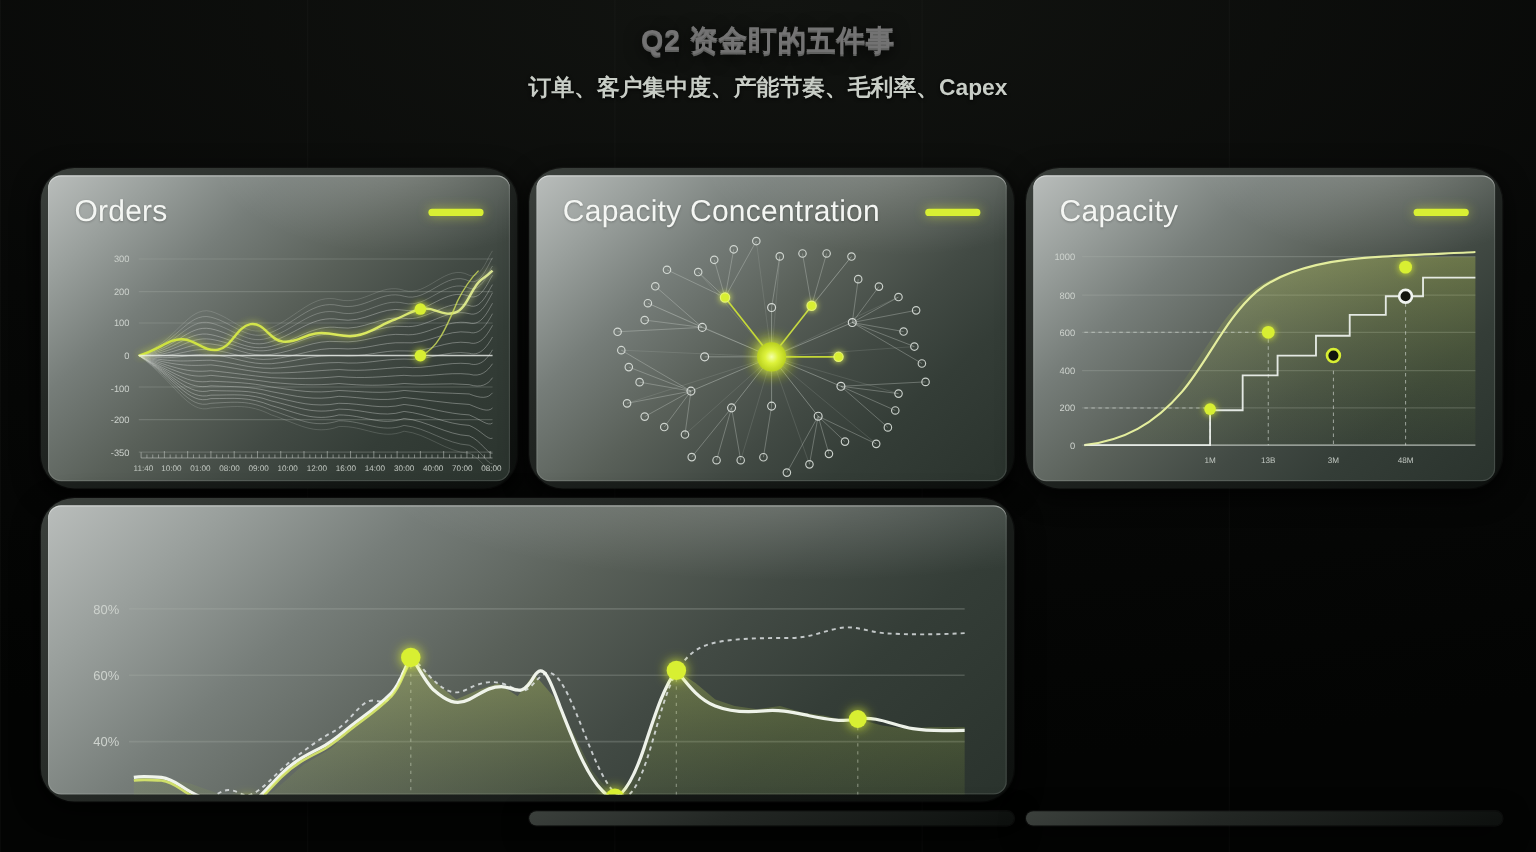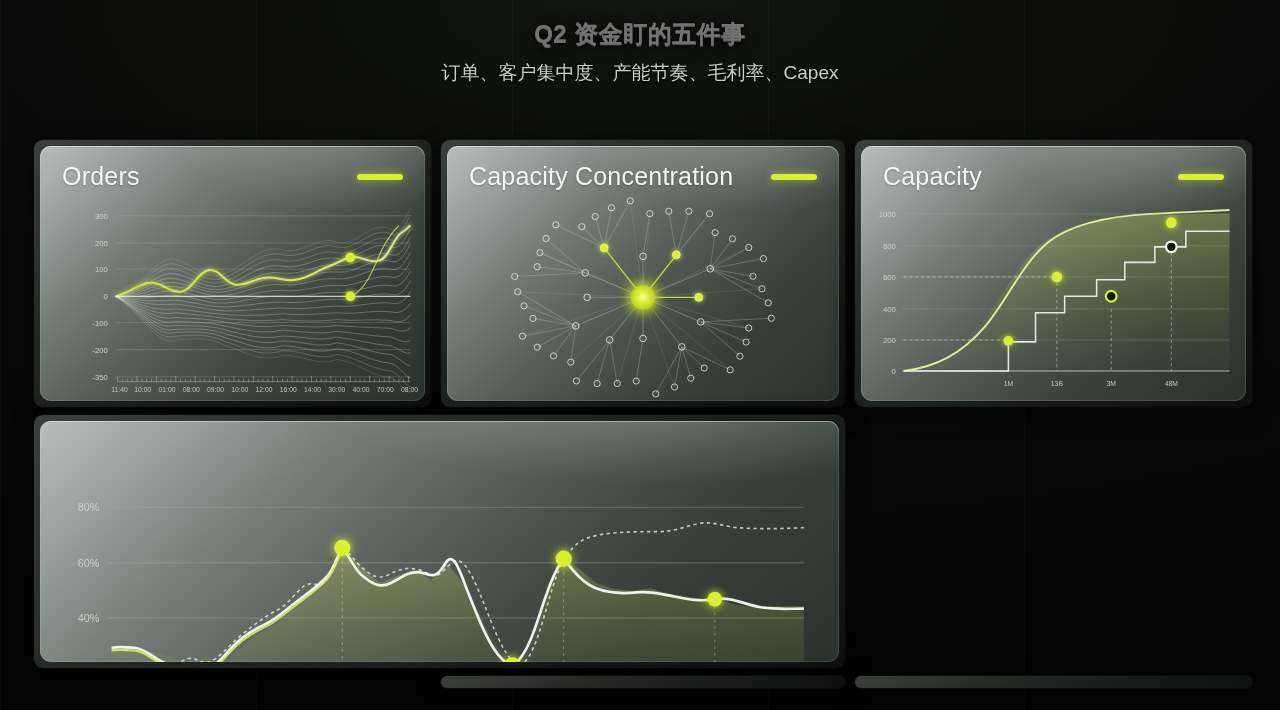--- a/index.html
+++ b/index.html
@@ -20,37 +20,37 @@
   }
 
   
   .header{ position:absolute; top:18px; left:0; right:0; text-align:center; }
   .title{
     font-size:24px; font-weight:700; letter-spacing:.5px;
     color:#737373;
     text-shadow:0 1px 0 rgba(255,255,255,.35), 0 3px 14px rgba(0,0,0,.9);
   }
   .subtitle{
-    margin-top:10px; font-size:19px; font-weight:400; color:#c8cdc6;
+    margin-top:10px; font-size:19px; font-weight:700; color:#c8cdc6;
     text-shadow:0 1px 3px rgba(0,0,0,.9);
   }
 
   
   .grid{
     position:absolute; left:34px; top:140px; width:1212px; height:538px;
     display:grid;
     grid-template-columns:397px 404px 397px;
     grid-template-rows:267px 253px;
     gap:8px 10px;
   }
 
   
   .card{
     position:relative;
-    border-radius:9px;
+    border-radius:28px;
     padding:6px;
     background:linear-gradient(150deg,#3b403c 0%,#232724 40%,#0d100e 100%);
     box-shadow:0 6px 22px rgba(0,0,0,.85), 0 0 0 1px rgba(255,255,255,.05);
     overflow:hidden;
   }
   .panel{
     position:absolute; inset:6px;
     border-radius:11px;
     background:
       linear-gradient(138deg,

